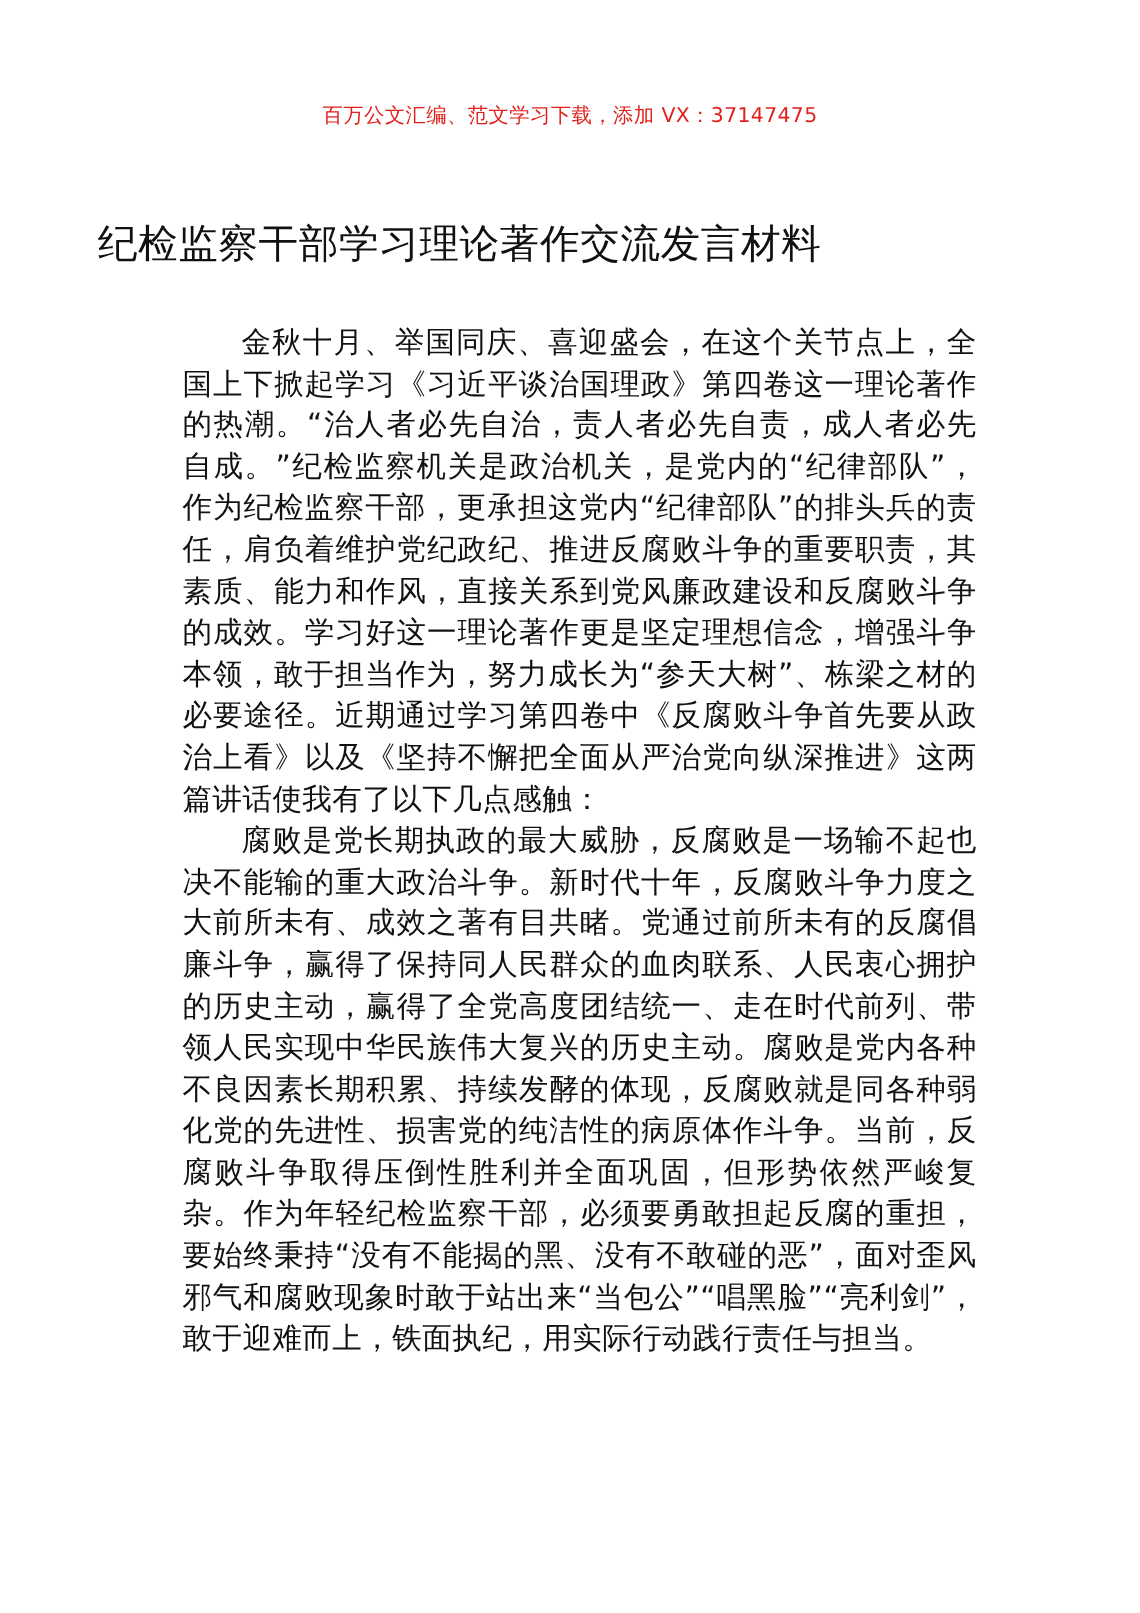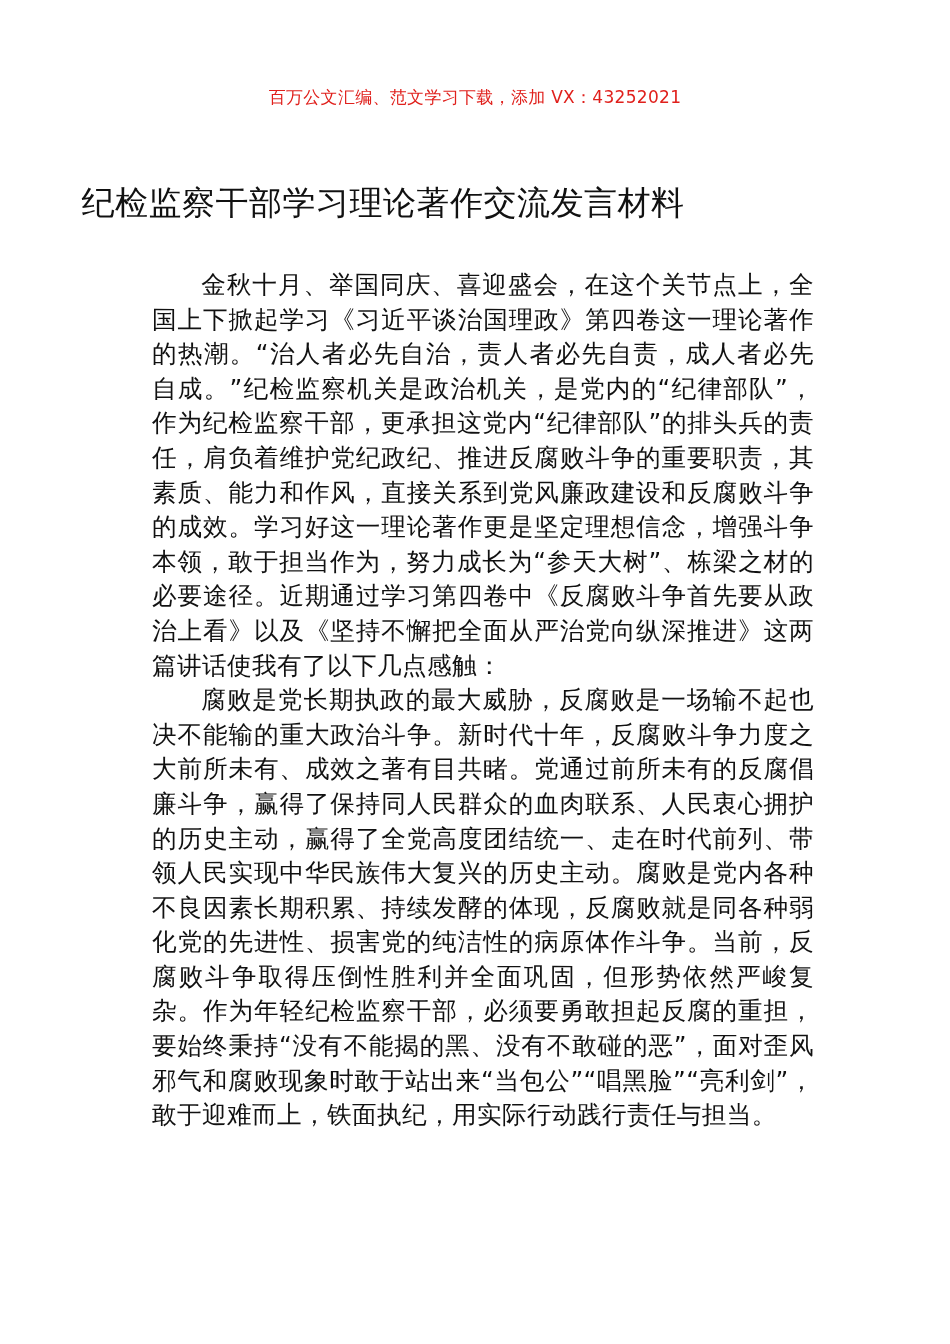--- a/index.html
+++ b/index.html
@@ -50,20 +50,20 @@
       text-indent: 2em;
       text-align: justify;
       text-justify: inter-character;
       word-break: break-all;
       letter-spacing: 0.4px;
     }
   </style>
 </head>
 <body>
 
-<div class="header-notice">百万公文汇编、范文学习下载，添加 VX：43252021</div>
+<div class="header-notice">百万公文汇编、范文学习下载，添加 VX：37147475</div>
 
 <h1 class="doc-title" style="margin:0;font-weight:normal;">纪检监察干部学习理论著作交流发言材料</h1>
 
 <div class="doc-body">
   <p class="para">金秋十月、举国同庆、喜迎盛会，在这个关节点上，全国上下掀起学习《习近平谈治国理政》第四卷这一理论著作的热潮。“治人者必先自治，责人者必先自责，成人者必先自成。”纪检监察机关是政治机关，是党内的“纪律部队”，作为纪检监察干部，更承担这党内“纪律部队”的排头兵的责任，肩负着维护党纪政纪、推进反腐败斗争的重要职责，其素质、能力和作风，直接关系到党风廉政建设和反腐败斗争的成效。学习好这一理论著作更是坚定理想信念，增强斗争本领，敢于担当作为，努力成长为“参天大树”、栋梁之材的必要途径。近期通过学习第四卷中《反腐败斗争首先要从政治上看》以及《坚持不懈把全面从严治党向纵深推进》这两篇讲话使我有了以下几点感触：</p>
   <p class="para">腐败是党长期执政的最大威胁，反腐败是一场输不起也决不能输的重大政治斗争。新时代十年，反腐败斗争力度之大前所未有、成效之著有目共睹。党通过前所未有的反腐倡廉斗争，赢得了保持同人民群众的血肉联系、人民衷心拥护的历史主动，赢得了全党高度团结统一、走在时代前列、带领人民实现中华民族伟大复兴的历史主动。腐败是党内各种不良因素长期积累、持续发酵的体现，反腐败就是同各种弱化党的先进性、损害党的纯洁性的病原体作斗争。当前，反腐败斗争取得压倒性胜利并全面巩固，但形势依然严峻复杂。作为年轻纪检监察干部，必须要勇敢担起反腐的重担，要始终秉持“没有不能揭的黑、没有不敢碰的恶”，面对歪风邪气和腐败现象时敢于站出来“当包公”“唱黑脸”“亮利剑”，敢于迎难而上，铁面执纪，用实际行动践行责任与担当。</p>
 </div>
 
 </body></html>

